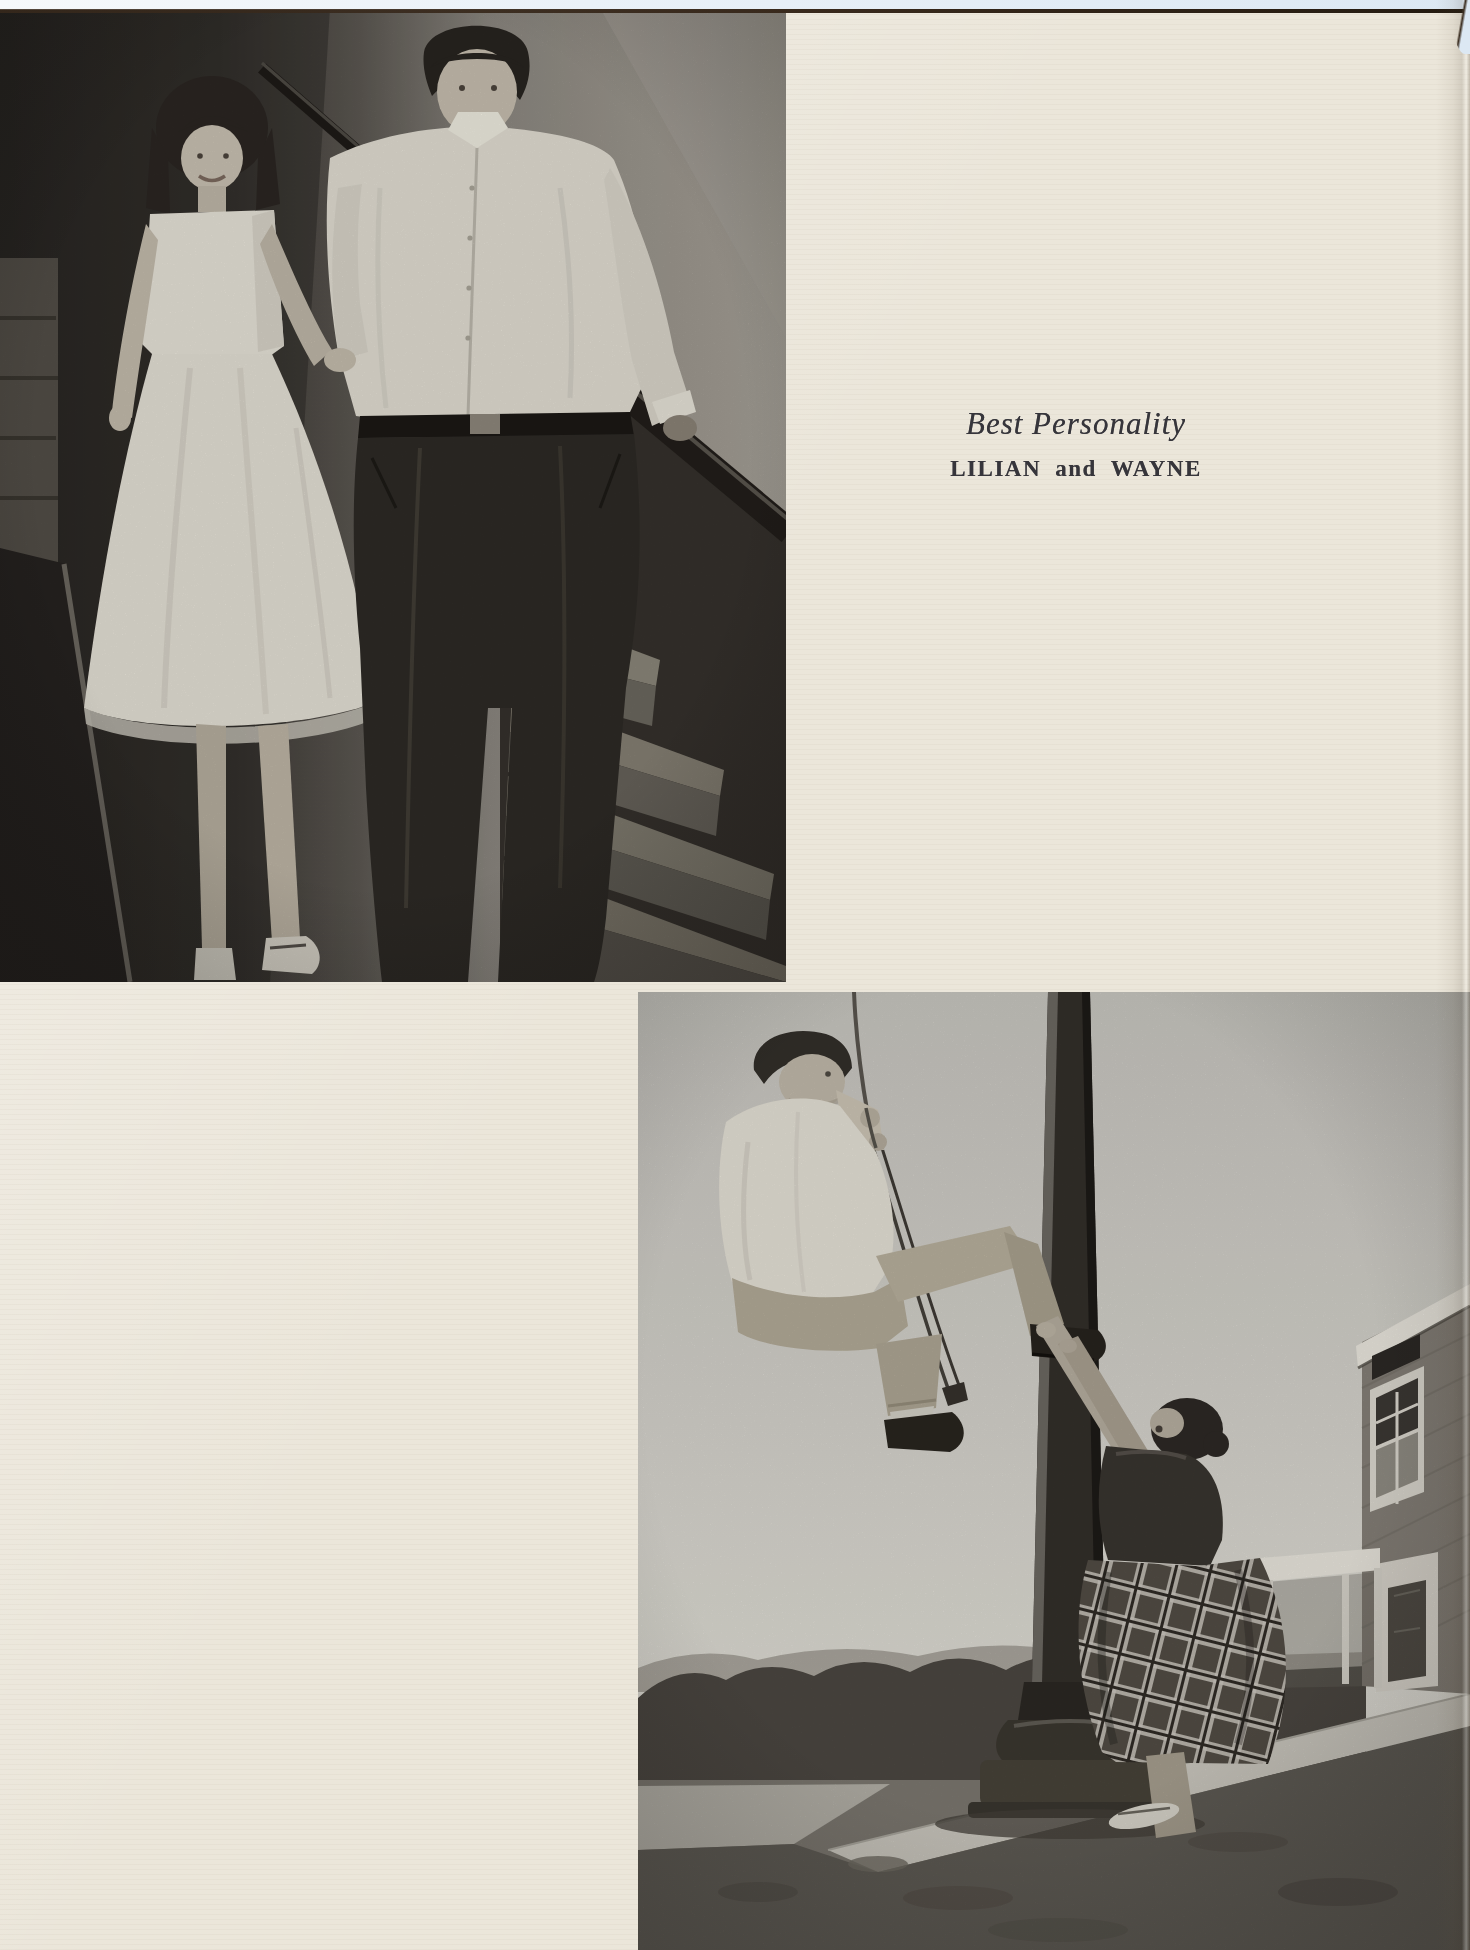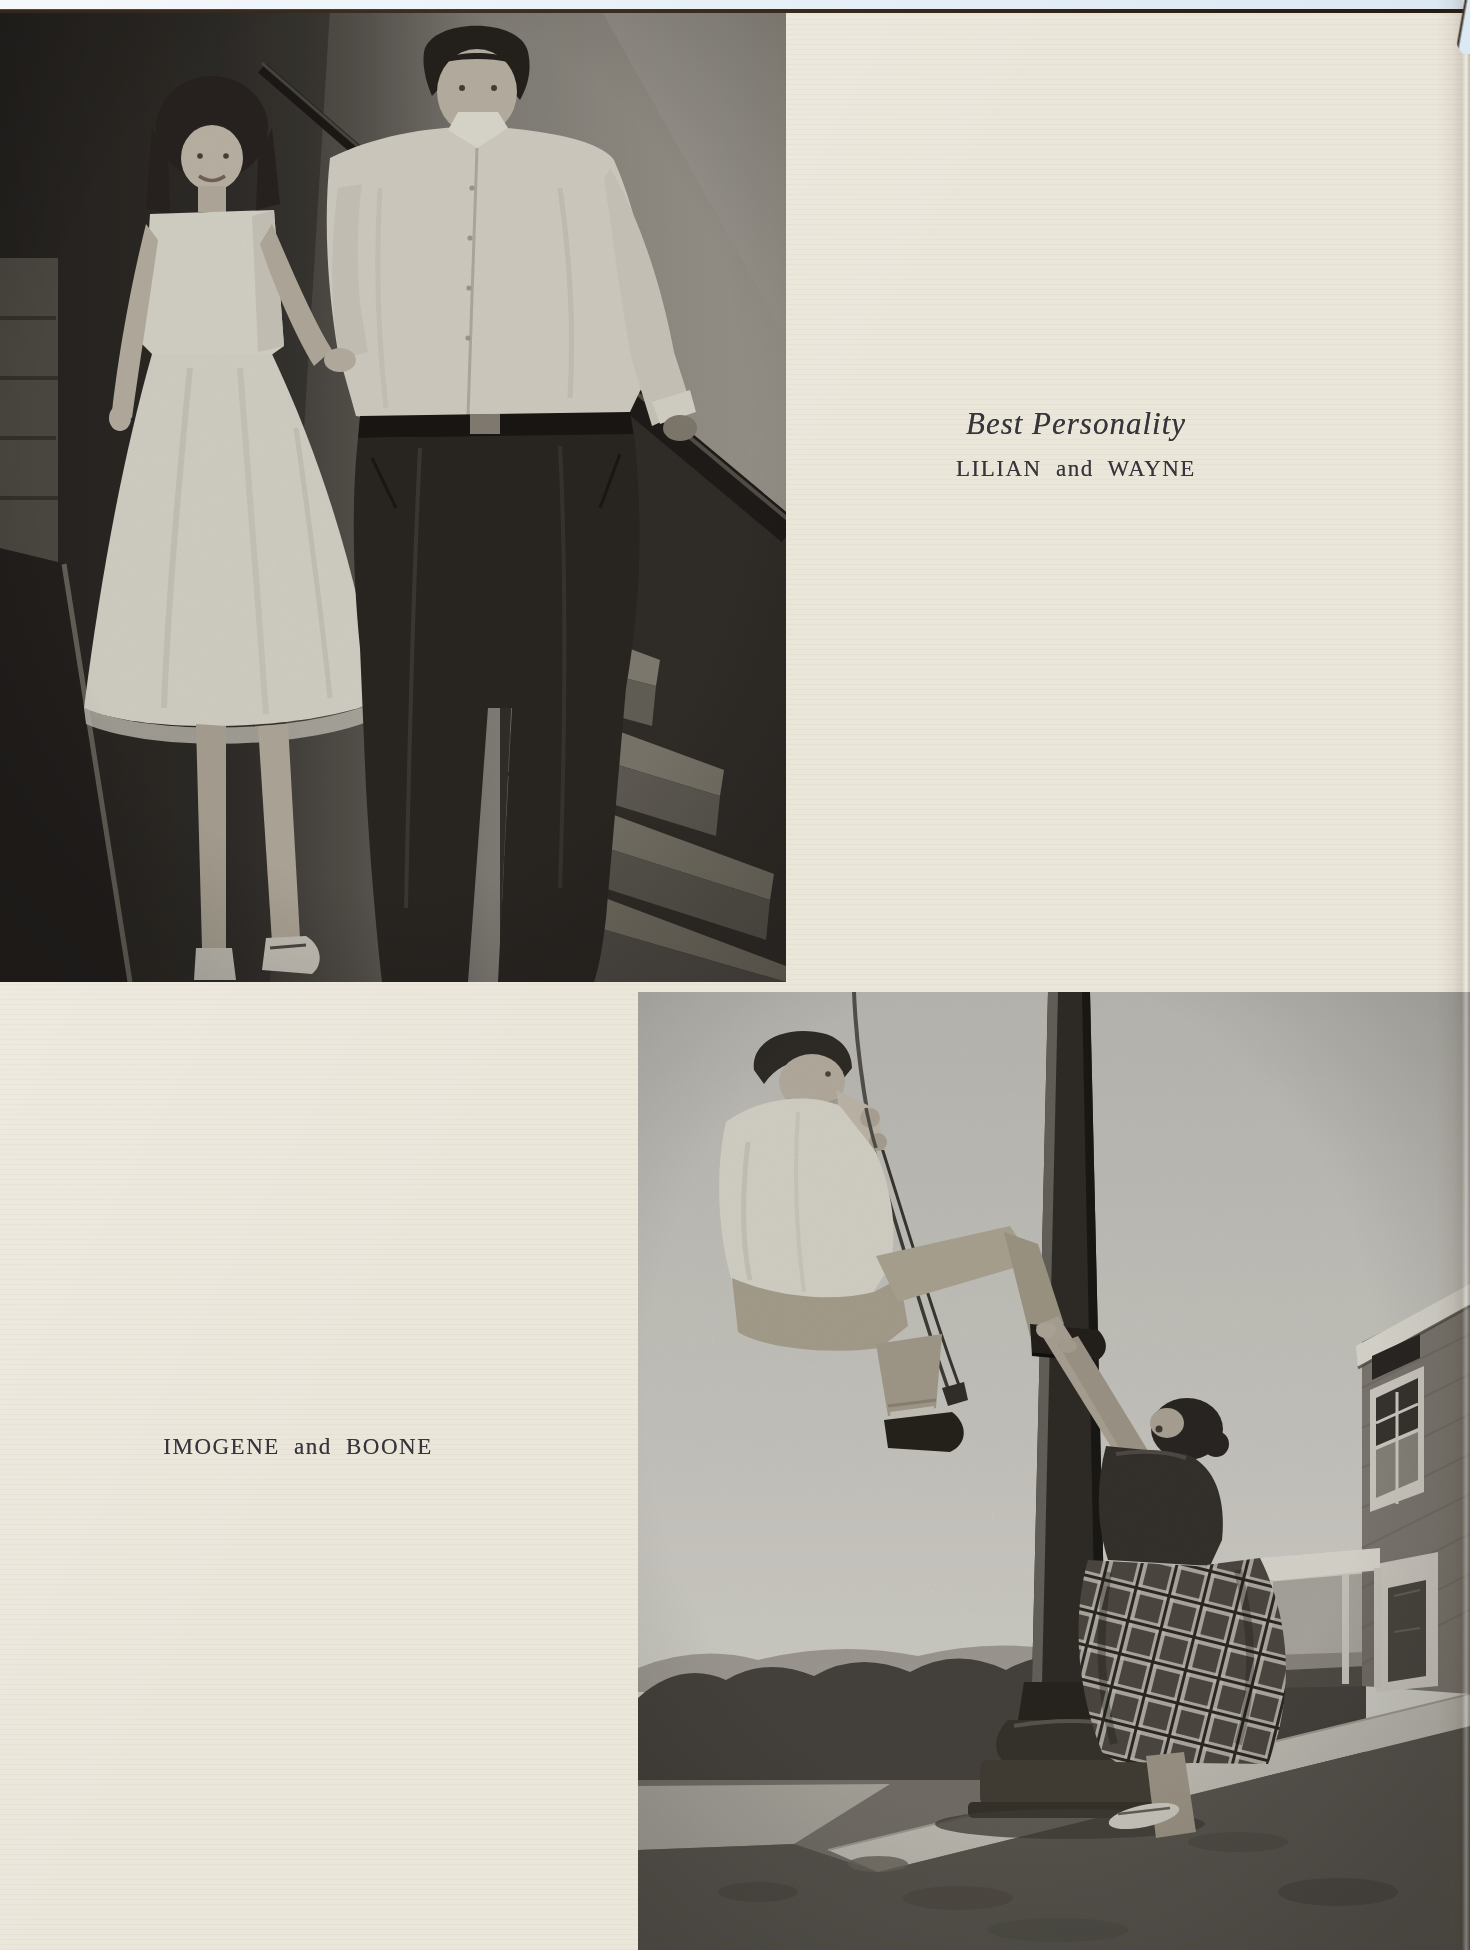--- a/index.html
+++ b/index.html
@@ -39,20 +39,21 @@
   .photo-stairs{left:0;top:8px;width:786px;height:974px;}
   .photo-flagpole{left:638px;top:992px;width:832px;height:958px;}
   .caption{position:absolute;width:440px;text-align:center;color:#36353b;z-index:2;}
   .caption-title{
     font-style:italic;font-size:31px;line-height:40px;letter-spacing:1px;
     text-shadow:0 0 0.5px rgba(54,53,59,0.75);
   }
   .caption-names{
     font-size:23px;line-height:30px;letter-spacing:1.5px;word-spacing:7px;margin-top:10px;
     text-shadow:0 0 0.4px rgba(54,53,59,0.6);
+    font-weight:bold;
   }
   .caption-best{left:856px;top:404px;}
   .caption-boldest{left:78px;top:1422px;}
 </style>
 </head>
 <body>
 
 <div class="page">
 
   <div class="top-edge"></div>
@@ -175,21 +176,20 @@
       <rect width="786" height="974" fill="url(#p1vig)"></rect>
     </svg>
   </figure>
 
   <div class="caption caption-best">
     <div class="caption-title">Best Personality</div>
     <div class="caption-names">LILIAN and WAYNE</div>
   </div>
 
   <div class="caption caption-boldest">
-    <div class="caption-names">IMOGENE and BOONE</div>
   </div>
 
   <figure class="photo photo-flagpole" aria-label="Boy climbing a flagpole while a girl reaches up from below">
     <svg viewBox="0 0 832 958" aria-hidden="true">
       <defs>
         <linearGradient id="p2sky" x1="0" y1="0" x2="0" y2="1">
           <stop offset="0" stop-color="#c8c6c0"></stop>
             <stop offset="0.45" stop-color="#d5d3cc"></stop>
           <stop offset="0.72" stop-color="#dedcd4"></stop>
             <stop offset="1" stop-color="#e1dfd7"></stop>

